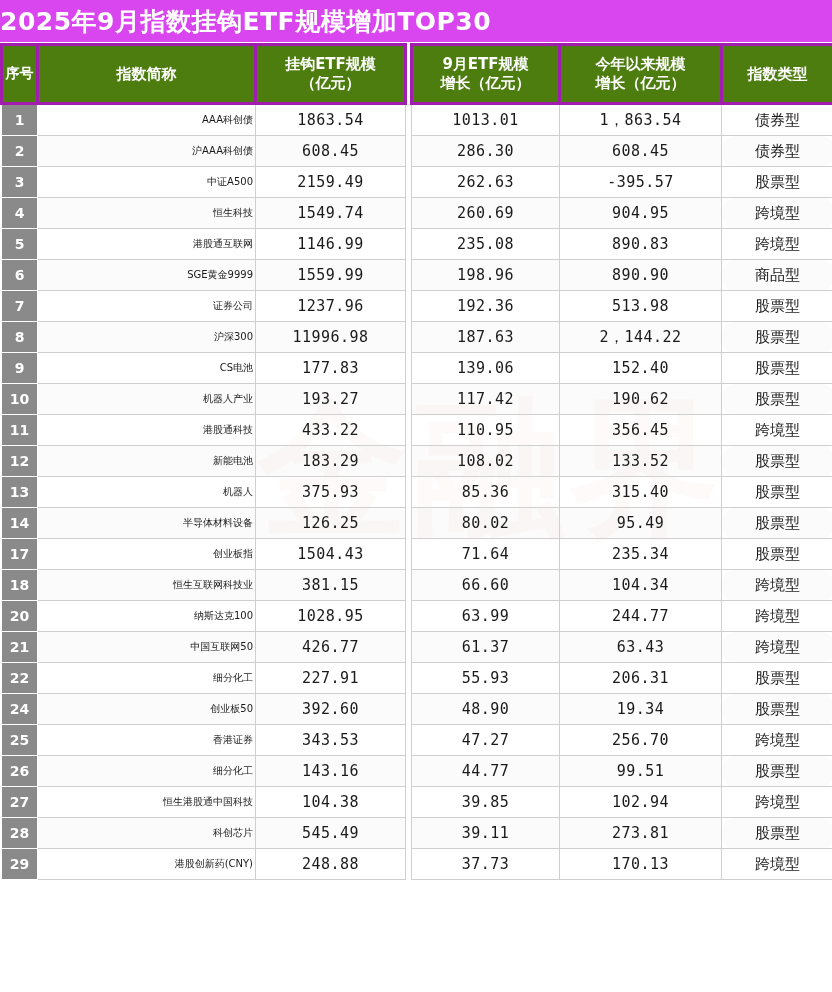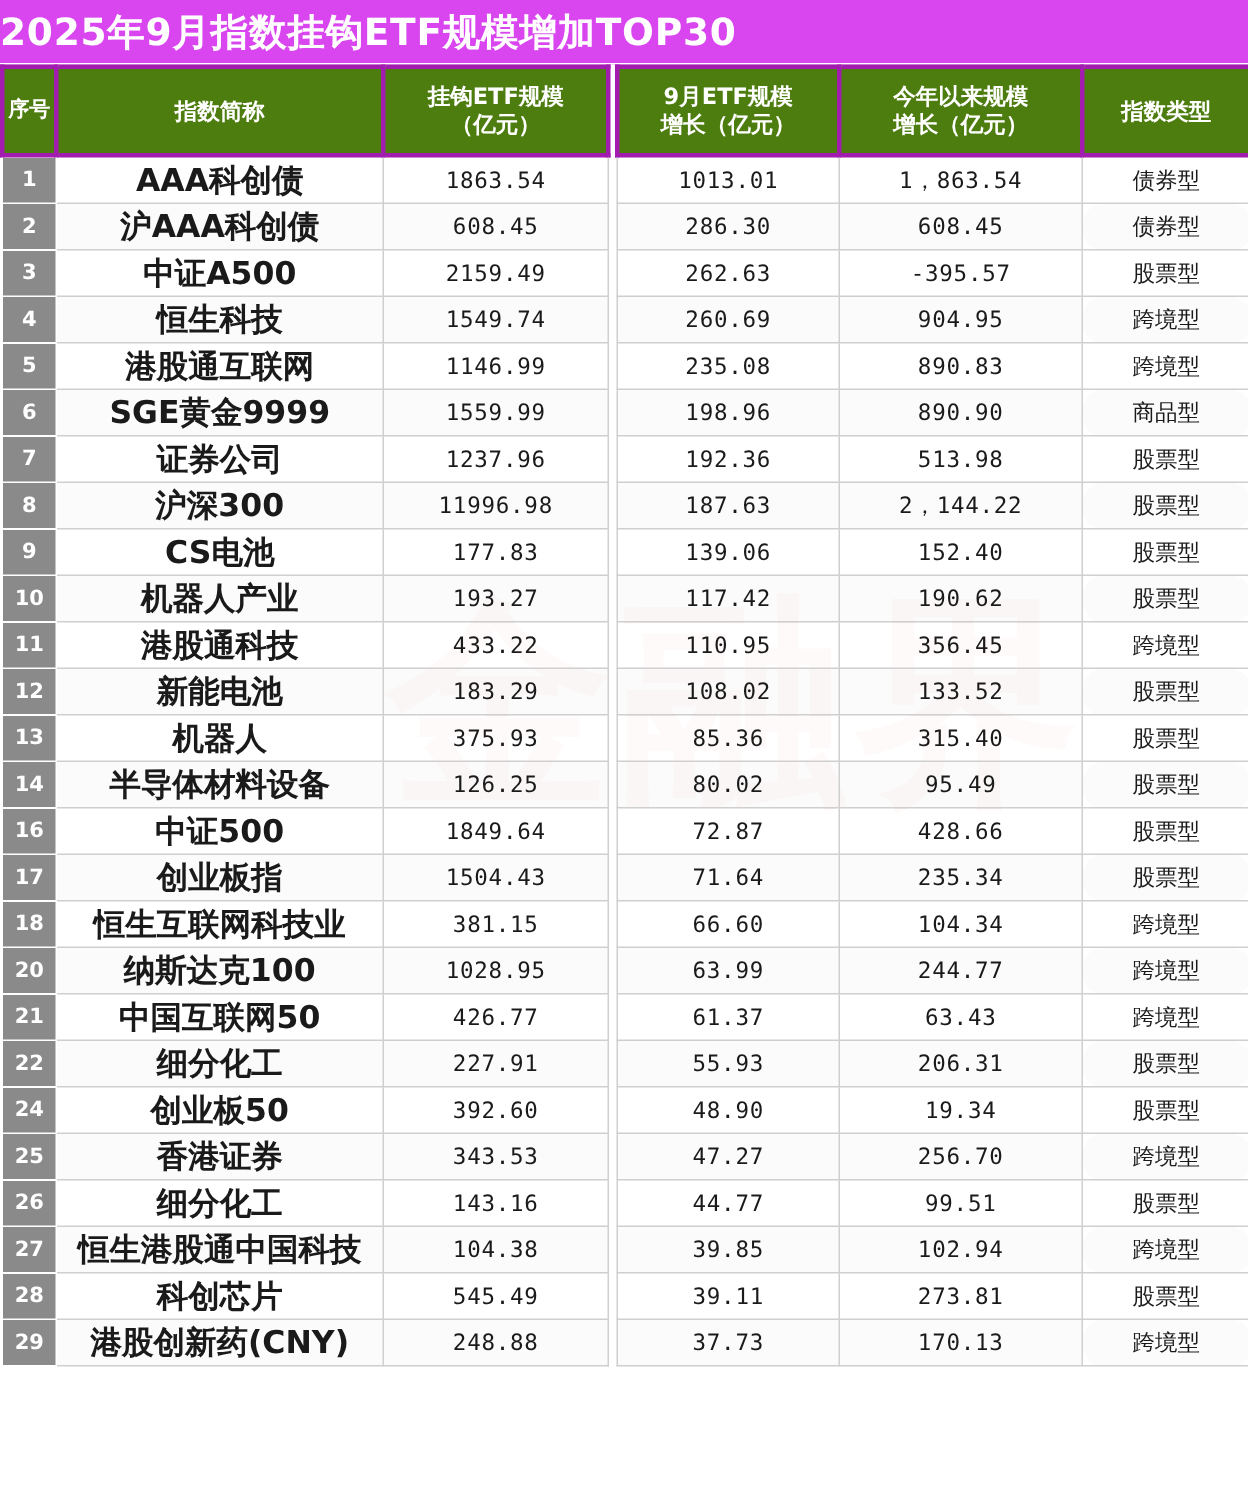--- a/index.html
+++ b/index.html
@@ -100,22 +100,23 @@
     overflow: hidden;
   }
   tbody td.idx {
     background: #8a8a8a;
     color: #ffffff;
     font-weight: bold;
     font-size: 14px;
     border: 1px solid #ffffff;
   }
   tbody td.name {
-    font-weight: bold;
-    font-size: 21px;
+    font-weight: normal;
+    font-size: 10px;
+    text-align: right;
   }
   tbody td.num {
     font-family: "DejaVu Sans Mono", "Liberation Mono", monospace;
     font-size: 15px;
     letter-spacing: 0.5px;
   }
   tbody td.sep {
     background: #ffffff;
     border: none;
     padding: 0;
@@ -291,29 +292,20 @@
         <tr>
           <td class="idx">14</td>
           <td class="name">半导体材料设备</td>
           <td class="num">126.25</td>
           <td class="sep"></td>
           <td class="num">80.02</td>
           <td class="num">95.49</td>
           <td class="type">股票型</td>
         </tr>
         <tr>
-          <td class="idx">16</td>
-          <td class="name">中证500</td>
-          <td class="num">1849.64</td>
-          <td class="sep"></td>
-          <td class="num">72.87</td>
-          <td class="num">428.66</td>
-          <td class="type">股票型</td>
-        </tr>
-        <tr>
           <td class="idx">17</td>
           <td class="name">创业板指</td>
           <td class="num">1504.43</td>
           <td class="sep"></td>
           <td class="num">71.64</td>
           <td class="num">235.34</td>
           <td class="type">股票型</td>
         </tr>
         <tr>
           <td class="idx">18</td>

